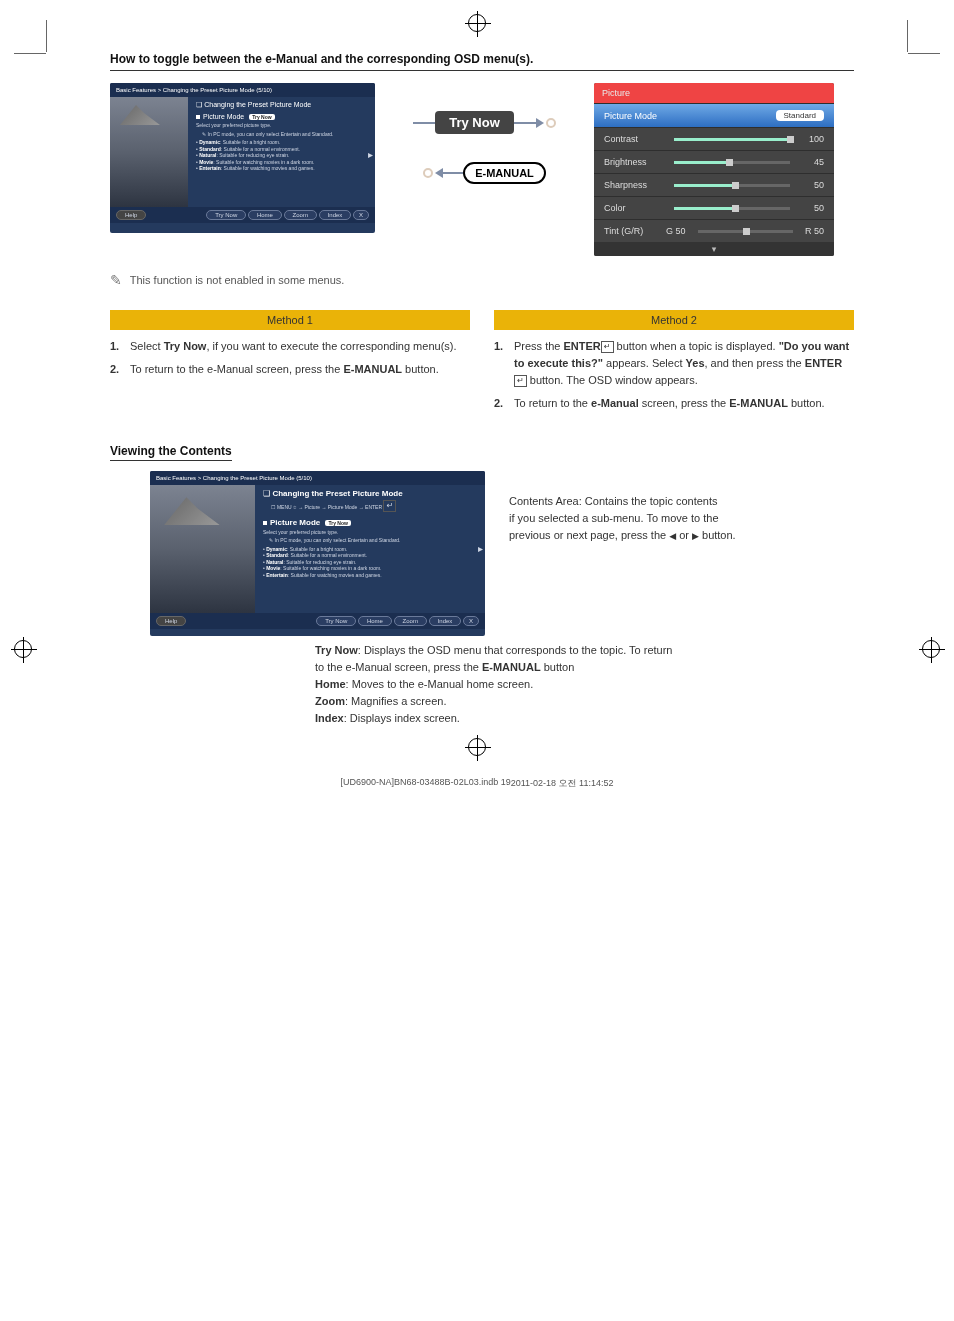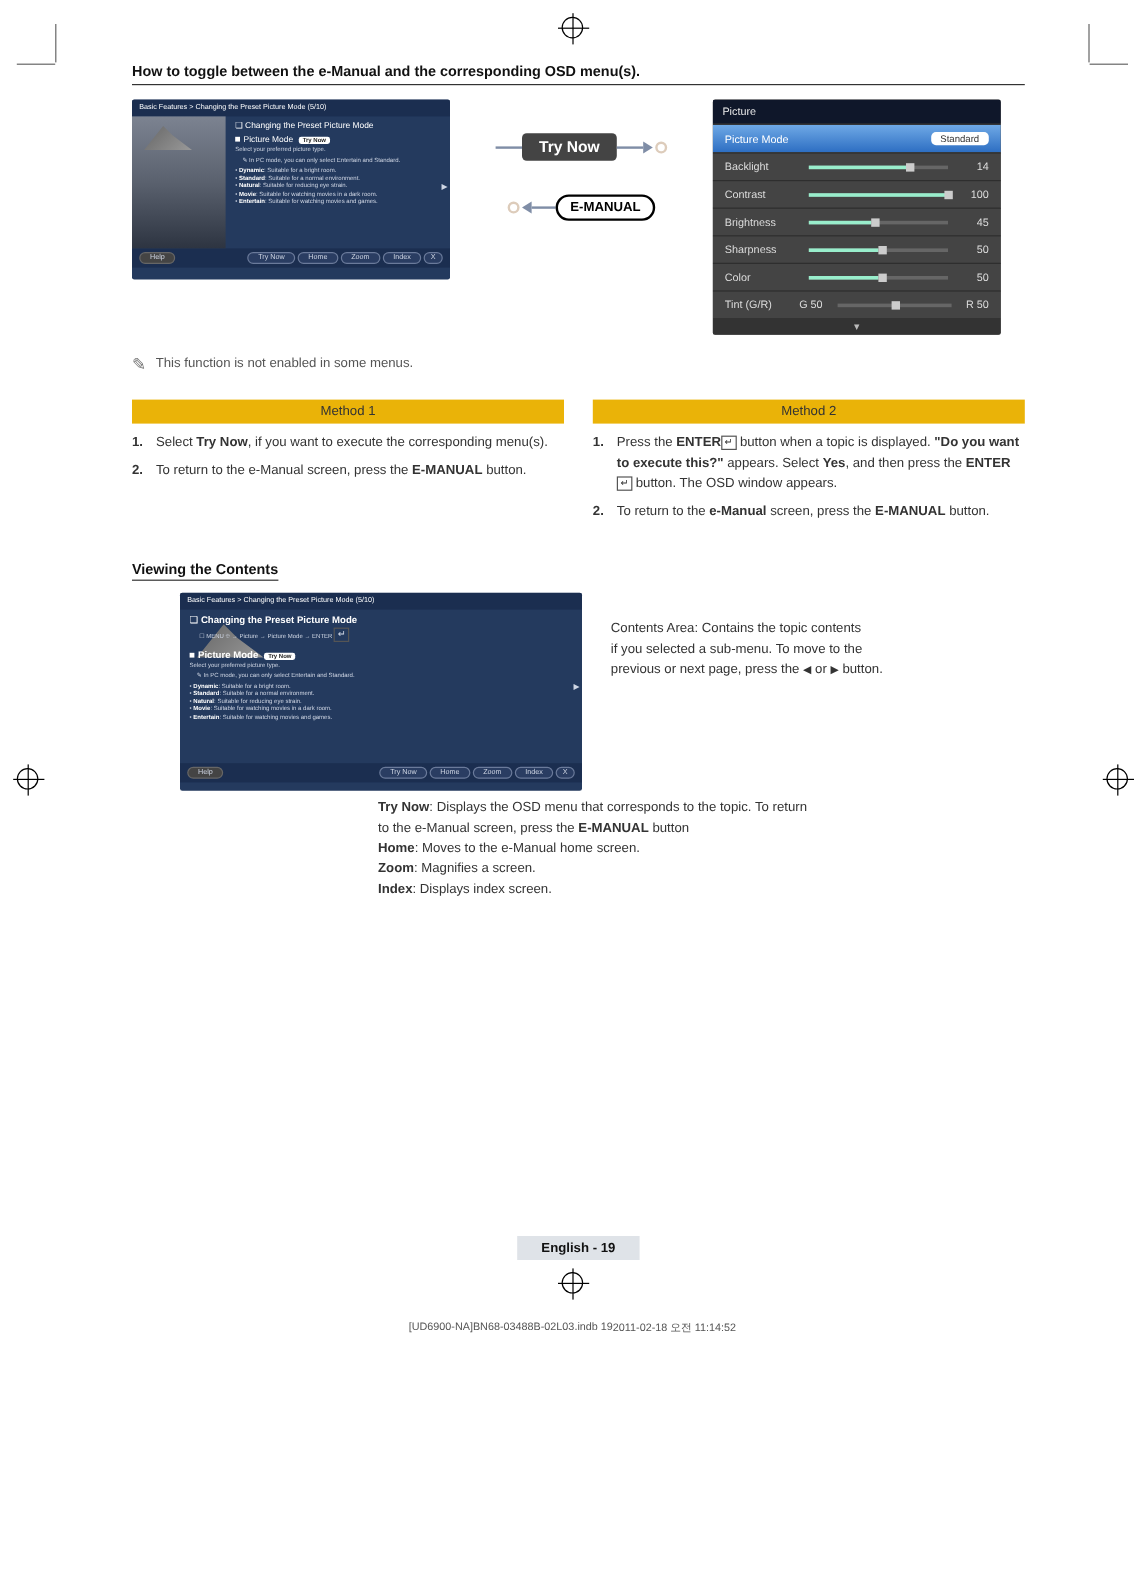--- a/index.html
+++ b/index.html
@@ -46,21 +46,21 @@
   .arrow-line { display:flex; align-items:center; gap:0; }
   .arrow-shaft { width: 60px; height:2px; background:#7f8da6; }
   .arrow-head-r { width:0; height:0; border-left:8px solid #7f8da6; border-top:5px solid transparent; border-bottom:5px solid transparent; }
   .arrow-head-l { width:0; height:0; border-right:8px solid #7f8da6; border-top:5px solid transparent; border-bottom:5px solid transparent; }
   .arrow-badge { background:#444; color:#fff; font-size:13px; font-weight:bold; padding:4px 14px; border-radius:4px; }
   .arrow-badge.outline { background:#fff; color:#000; border:2px solid #000; border-radius:12px; font-size:11px; padding:3px 10px; }
   .arrow-end-dot { width:10px; height:10px; border:2px solid #dcb; border-radius:50%; background:#fff; }
 
   
   .osd { width: 240px; background:#3e3e3e; color:#ddd; font-size:9px; border-radius:2px; overflow:hidden; }
-  .osd-title { background:#0f172a; padding:5px 8px; font-size:9px; color:#e8e8e8; }
+  .osd-title { background:#ef4444; padding:5px 8px; font-size:9px; color:#e8e8e8; }
   .osd-row { display:flex; align-items:center; justify-content:space-between; padding:6px 10px; border-top:1px solid #2e2e2e; background:#444; }
   .osd-row.active { background: linear-gradient(#6fa9e6,#2d6ec2); color:#fff; }
   .osd-row.active .pill-val { background:#fff; color:#333; border-radius:4px; padding:1px 8px; font-size:8px; }
   .slider { flex:1; margin:0 8px; height:3px; background:#666; position:relative; }
   .slider .fill { position:absolute; left:0; top:0; bottom:0; background:#9ec; }
   .slider .thumb { position:absolute; top:-2px; width:7px; height:7px; background:#ccc; }
   .osd-val { width:26px; text-align:right; }
   .osd .split { display:flex; align-items:center; gap:4px; }
   .down-chevron { text-align:center; background:#333; padding:2px 0; color:#bbb; font-size:9px; }
 
@@ -157,28 +157,20 @@
         <span class="arrow-shaft" style="width:20px;"></span>
         <span class="arrow-badge outline">E-MANUAL</span>
       </div>
     </div>
 
     <div class="osd">
       <div class="osd-title">Picture</div>
       <div class="osd-row active">
         <span>Picture Mode</span>
         <span class="pill-val">Standard</span>
-      </div>
-      <div class="osd-row">
-        <span style="width:62px;">Backlight</span>
-        <div class="slider">
-            <div class="fill" style="width:70%"></div>
-            <div class="thumb" style="left:70%"></div>
-          </div>
-        <span class="osd-val">14</span>
       </div>
       <div class="osd-row">
         <span style="width:62px;">Contrast</span>
         <div class="slider">
             <div class="fill" style="width:100%"></div>
             <div class="thumb" style="left:97%"></div>
           </div>
         <span class="osd-val">100</span>
       </div>
       <div class="osd-row">
@@ -258,21 +250,21 @@
       </ol>
     </div>
   </div>
 
   
   <h3 class="viewing">Viewing the Contents</h3>
 
   <div class="content-row">
     <div class="content-panel">
       <div class="panel-breadcrumb">Basic Features &gt; Changing the Preset Picture Mode (5/10)</div>
-      <div class="panel-body" style="height:128px;flex-direction:column;">
+      <div class="panel-body" style="height:128px;">
         <div class="thumb-col" style="width:105px;">
             <div class="mountain" style="width:56px;height:28px;left:14px;top:12px;"></div>
           </div>
         <div class="text-col" style="font-size:7px;">
           <div class="section-heading" style="font-size:8px;">❏ <b>Changing the Preset Picture Mode</b></div>
           <div class="tiny" style="margin-left:8px;">☐ <span>MENU ⯐ → Picture → Picture Mode → ENTER</span> <span class="enter-icon">↵</span></div>
           <div class="section-heading" style="margin-top:6px; font-size:8px;">
             <span class="bullet-sq"></span><b>Picture Mode</b>
             <span class="tag">Try Now</span>
           </div>
@@ -308,23 +300,20 @@
   </div>
 
   <div class="caption-block">
     <div><b>Try Now</b><span>: Displays the OSD menu that corresponds to the topic. To return</span></div>
     <div><span>to the e-Manual screen, press the </span><span class="kbd">E-MANUAL</span><span> button</span></div>
     <div><b>Home</b><span>: Moves to the e-Manual home screen.</span></div>
     <div><b>Zoom</b><span>: Magnifies a screen.</span></div>
     <div><b>Index</b><span>: Displays index screen.</span></div>
   </div>
 
-  <div class="page-footer">
-    <span class="lang">English - 19</span>
-  </div>
 
 </div>
 
 <span class="crop-mark crop-bottom"><span class="registration"></span></span>
 
 <div class="filestamp">
   <span>[UD6900-NA]BN68-03488B-02L03.indb   19</span>
   <span>2011-02-18   오전 11:14:52</span>
 </div>
 

